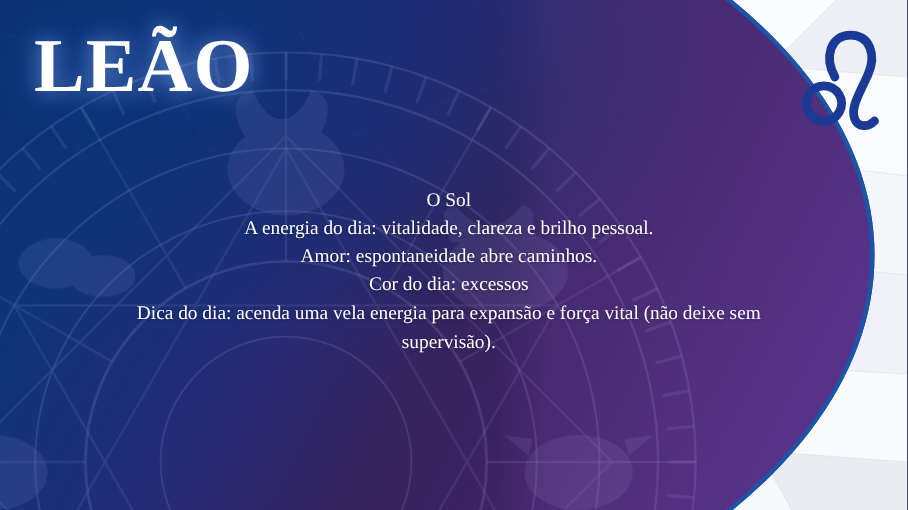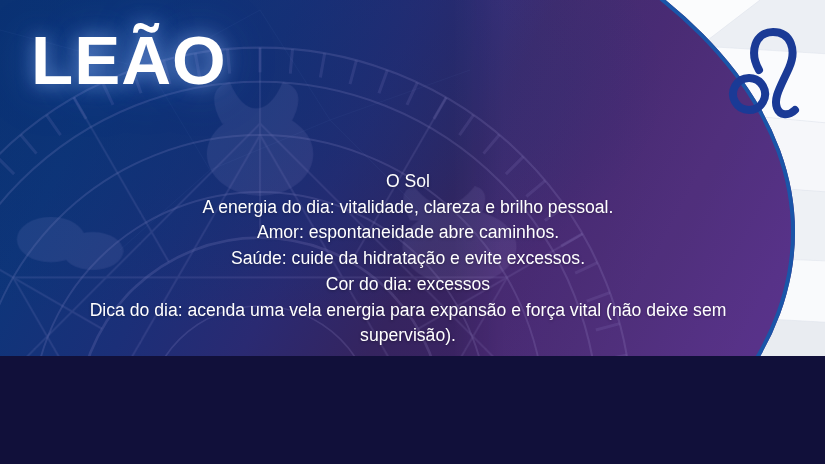--- a/index.html
+++ b/index.html
@@ -3,23 +3,23 @@
 <meta charset="utf-8">
 <style>
   html, body {
     margin: 0;
     padding: 0;
     background: #11103a;
   }
   #stage {
     position: relative;
     width: 825px;
-    height: 356px;
+    height: 464px;
     overflow: hidden;
-    font-family: Liberation Sans, sans-serif;
+    font-family: Liberation Serif, serif;
     background: #404040;
   }
 
   
   .poly-panel {
     position: absolute;
     inset: 0;
     background: #f2f4f7;
   }
   .poly-panel svg { display: block; width: 100%; height: 100%; }
@@ -366,18 +366,17 @@
       </g>
     </svg>
   </div>
 
   <div class="title">LEÃO</div>
 
   <div class="body-text">
     <div class="line">O Sol</div>
     <div class="line">A energia do dia: vitalidade, clareza e brilho pessoal.</div>
     <div class="line">Amor: espontaneidade abre caminhos.</div>
-    <div class="line">Saúde: cuide da hidratação e evite excessos.</div>
     <div class="line">Cor do dia: excessos</div>
     <div class="line">Dica do dia: acenda uma vela energia para expansão e força vital (não deixe sem supervisão).</div>
   </div>
 
 </div>
 
 </body></html>

